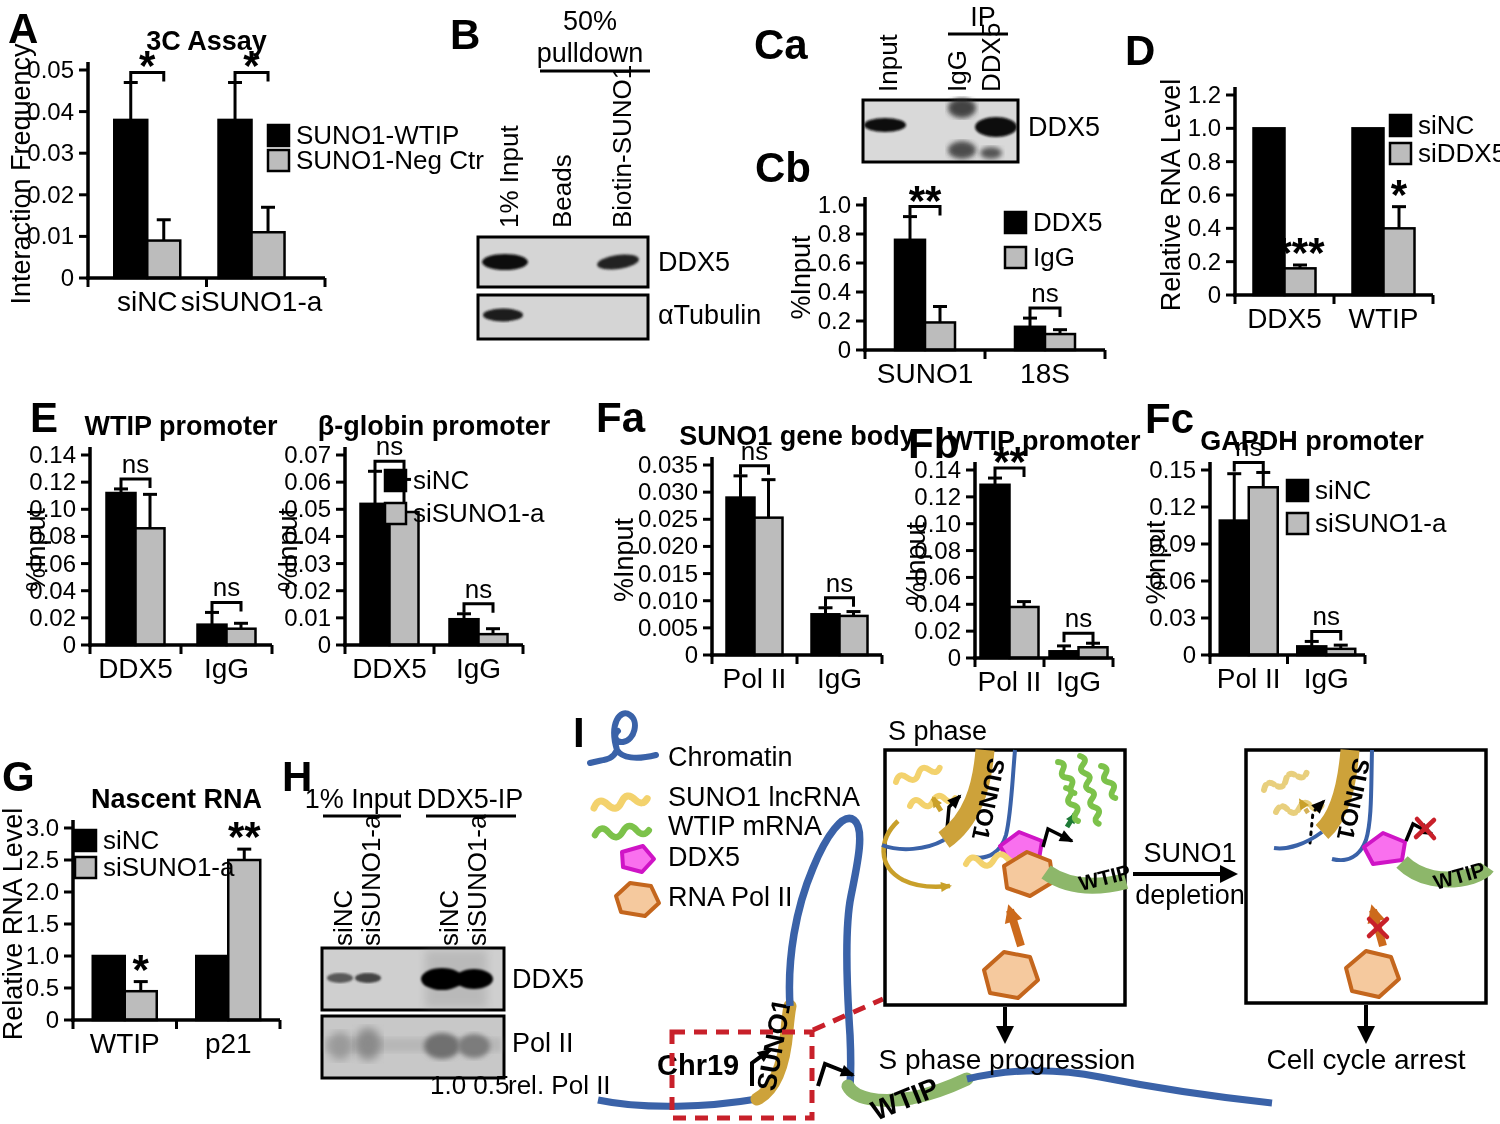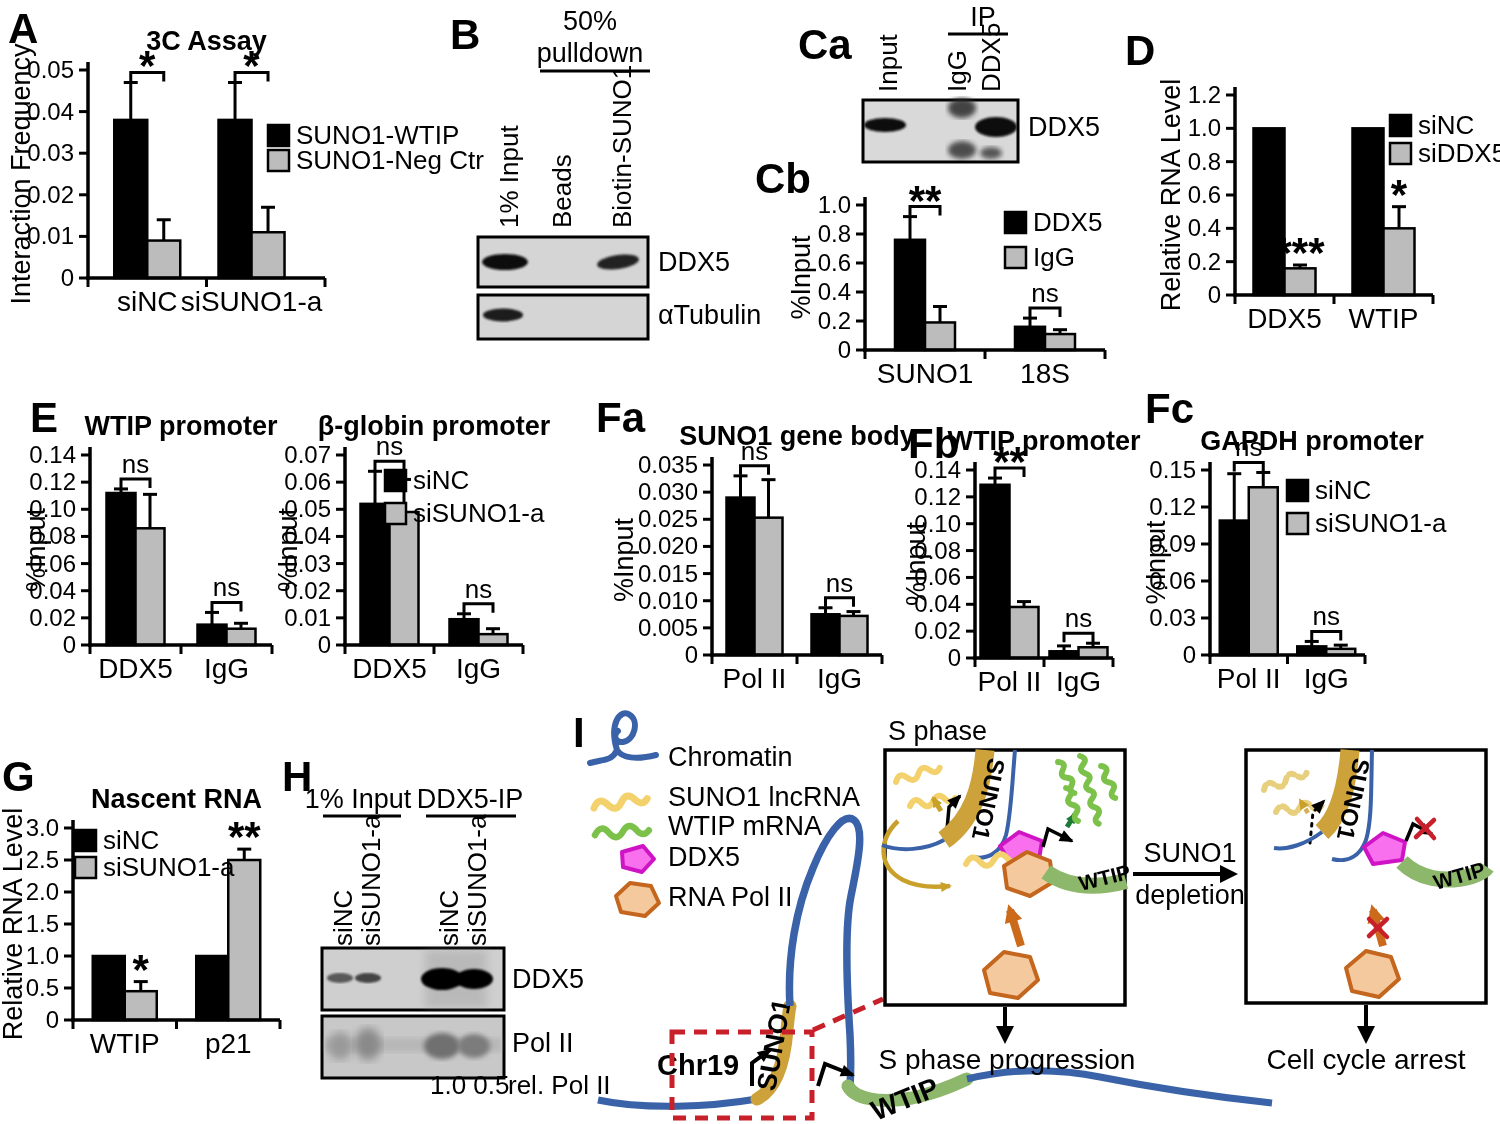--- a/index.html
+++ b/index.html
@@ -8,27 +8,27 @@
 .chart{position:absolute;}
 svg{position:absolute;overflow:visible;left:0;top:0;}
 svg text{font-family:"Liberation Sans",sans-serif;fill:#000;}
 </style>
 </head>
 <body>
 
 <div id="fig">
   <div class="pl" style="left:8px;top:8px">A</div>
   <div class="pl" style="left:450px;top:14px">B</div>
-  <div class="pl" style="left:798px;top:24px">Ca</div>
-  <div class="pl" style="left:755px;top:158px">Cb</div>
+  <div class="pl" style="left:754px;top:24px">Ca</div>
+  <div class="pl" style="left:755px;top:147px">Cb</div>
   <div class="pl" style="left:1125px;top:30px">D</div>
   <div class="pl" style="left:30px;top:397px">E</div>
   <div class="pl" style="left:596px;top:397px">Fa</div>
   <div class="pl" style="left:908px;top:423px">Fb</div>
-  <div class="pl" style="left:1145px;top:388px">Fc</div>
+  <div class="pl" style="left:1145px;top:398px">Fc</div>
   <div class="pl" style="left:2px;top:756px">G</div>
   <div class="pl" style="left:282px;top:756px">H</div>
   <div class="pl" style="left:573px;top:712px">I</div>
 
   <div class="chart" style="left:10px;top:25px;width:470px;height:320px">
       <svg width="470" height="320">
         <rect x="104.25" y="94.92000000000002" width="33" height="158.07999999999998" fill="#000000" stroke="#000" stroke-width="2.5"></rect>
         <rect x="137.25" y="215.56" width="33" height="37.44" fill="#bcbcbc" stroke="#000" stroke-width="2.5"></rect>
         <line x1="120.75" y1="94.92000000000002" x2="120.75" y2="57.48000000000002" stroke="#000" stroke-width="3"></line>
         <line x1="113.75" y1="57.48000000000002" x2="127.75" y2="57.48000000000002" stroke="#000" stroke-width="3"></line>

